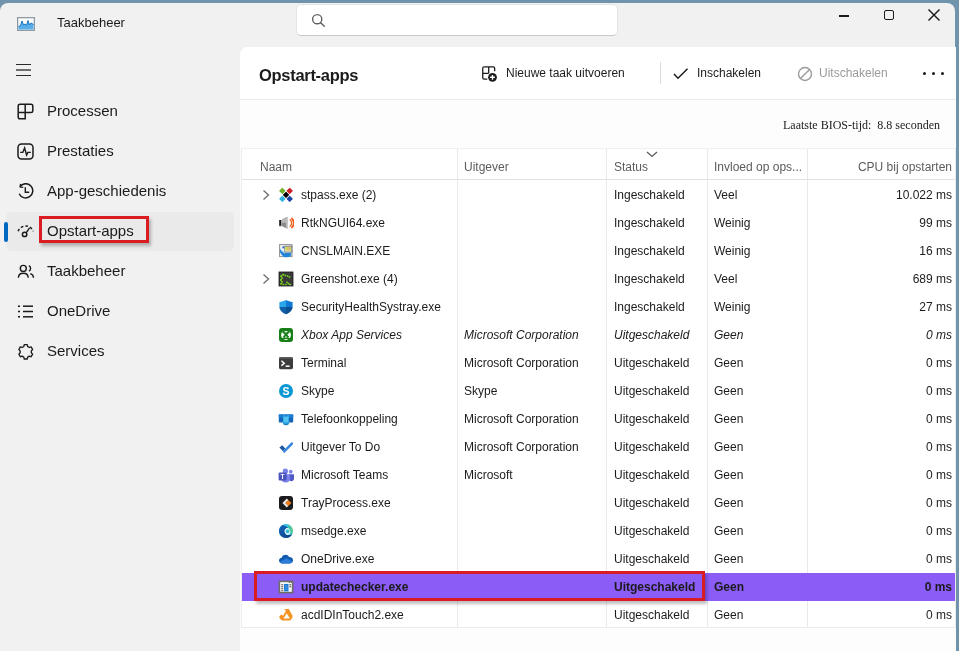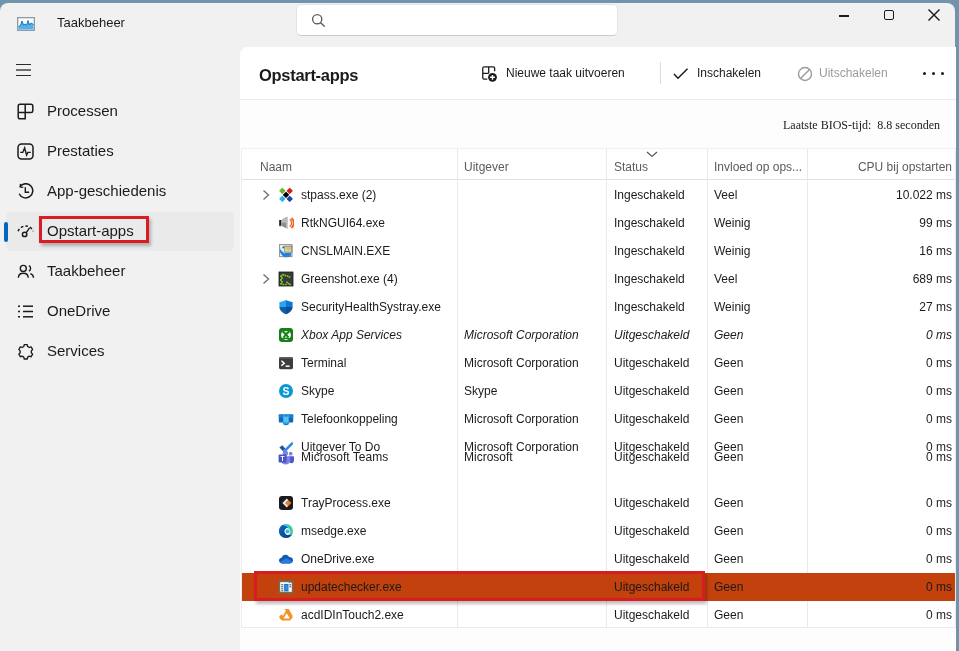--- a/index.html
+++ b/index.html
@@ -320,21 +320,21 @@
 <svg class="ic" width="16" height="16" viewBox="0 0 16 16">
 <path d="M1.4,8.6 L4.2,6.2 L7.4,9.4 L5,12.2 Z" fill="#2056a4"></path>
 <path d="M5,12.2 L7.4,9.4 L13.2,3.4 C14,2.8 15,3.4 15.2,4.2 L14.6,5.8 L6.6,13.8 C5.8,14.1 5,13.4 5,12.2 Z" fill="#3786dd"></path>
 </svg>
 <span class="nm">Uitgever To Do</span>
 <span class="ui">Microsoft Corporation</span>
 <span class="st">Uitgeschakeld</span>
 <span class="iv">Geen</span>
 <span class="cpu">0 ms</span>
 </div>
-<div class="row" style="top:294px;text-decoration:underline;">
+<div class="row" style="top:312px;text-decoration:underline;">
 <svg class="ic" width="16" height="16" viewBox="0 0 16 16">
 <circle cx="12.7" cy="4.7" r="1.9" fill="#7b83eb"></circle>
 <path d="M10.9,7.3 L15.4,7.3 C15.7,7.3 16,7.6 16,7.9 L16,11.4 C16,13 14.8,14.2 13.3,14.2 C11.9,14.2 10.9,13 10.9,11.4 Z" fill="#5059c9"></path>
 <circle cx="7.4" cy="4.2" r="2.6" fill="#7b83eb"></circle>
 <path d="M3.2,7.3 L11.4,7.3 C11.8,7.3 12.1,7.6 12.1,8 L12.1,11.8 C12.1,14 10.3,15.6 7.7,15.6 C5.1,15.6 3.2,14 3.2,11.8 Z" fill="#7b83eb"></path>
 <rect x="0.6" y="5.4" width="8" height="8" rx="1" fill="#4b53bc"></rect>
 <text x="4.6" y="11.6" font-family="Liberation Sans" font-size="6.6" font-weight="bold" fill="#fff" text-anchor="middle">T</text>
 </svg>
 <span class="nm">Microsoft Teams</span>
 <span class="ui">Microsoft</span>
@@ -379,21 +379,21 @@
 <div class="row" style="top:396px;">
 <svg class="ic" width="16" height="16" viewBox="0 0 16 16">
 <path d="M4.4,12.4 C2.2,12.4 1,11 1,9.5 C1,8 2.2,6.9 3.7,6.8 C4.1,5 5.7,3.8 7.5,3.8 C9.1,3.8 10.4,4.7 11,6 C13.2,5.9 15,7.1 15,9.2 C15,11 13.6,12.4 11.4,12.4 Z" fill="#135bb0"></path>
 <path d="M1.6,11 C2.2,11.9 3.2,12.4 4.4,12.4 L11.4,12.4 C12.9,12.4 14,11.8 14.6,10.8 L8.6,7.3 Z" fill="#2b7cd8"></path>
 </svg>
 <span class="nm">OneDrive.exe</span>
 <span class="st">Uitgeschakeld</span>
 <span class="iv">Geen</span>
 <span class="cpu">0 ms</span>
 </div>
-<div class="row" style="top:424px; background:#c2410c;">
+<div class="row" style="top:424px; background:#8b5cf6;font-weight:bold;">
 <svg class="ic" width="16" height="16" viewBox="0 0 16 16">
 <rect x="1.4" y="2.4" width="13.2" height="11.2" fill="#fff" stroke="#6e6e64" stroke-width="1.6"></rect>
 <rect x="10.8" y="3" width="1.4" height="1" fill="#6e6e64"></rect>
           <rect x="12.8" y="3" width="1.1" height="1" fill="#6e6e64"></rect>
 <g fill="#5b5b52">
 <rect x="3.2" y="5.2" width="2.1" height="1.1"></rect>
             <rect x="3.2" y="7.2" width="2.1" height="1.1"></rect>
 <rect x="3.2" y="9.2" width="2.1" height="1.1"></rect>
             <rect x="3.2" y="11.2" width="2.1" height="1.1"></rect>
 <rect x="11.3" y="5.2" width="1.9" height="1.1"></rect>

